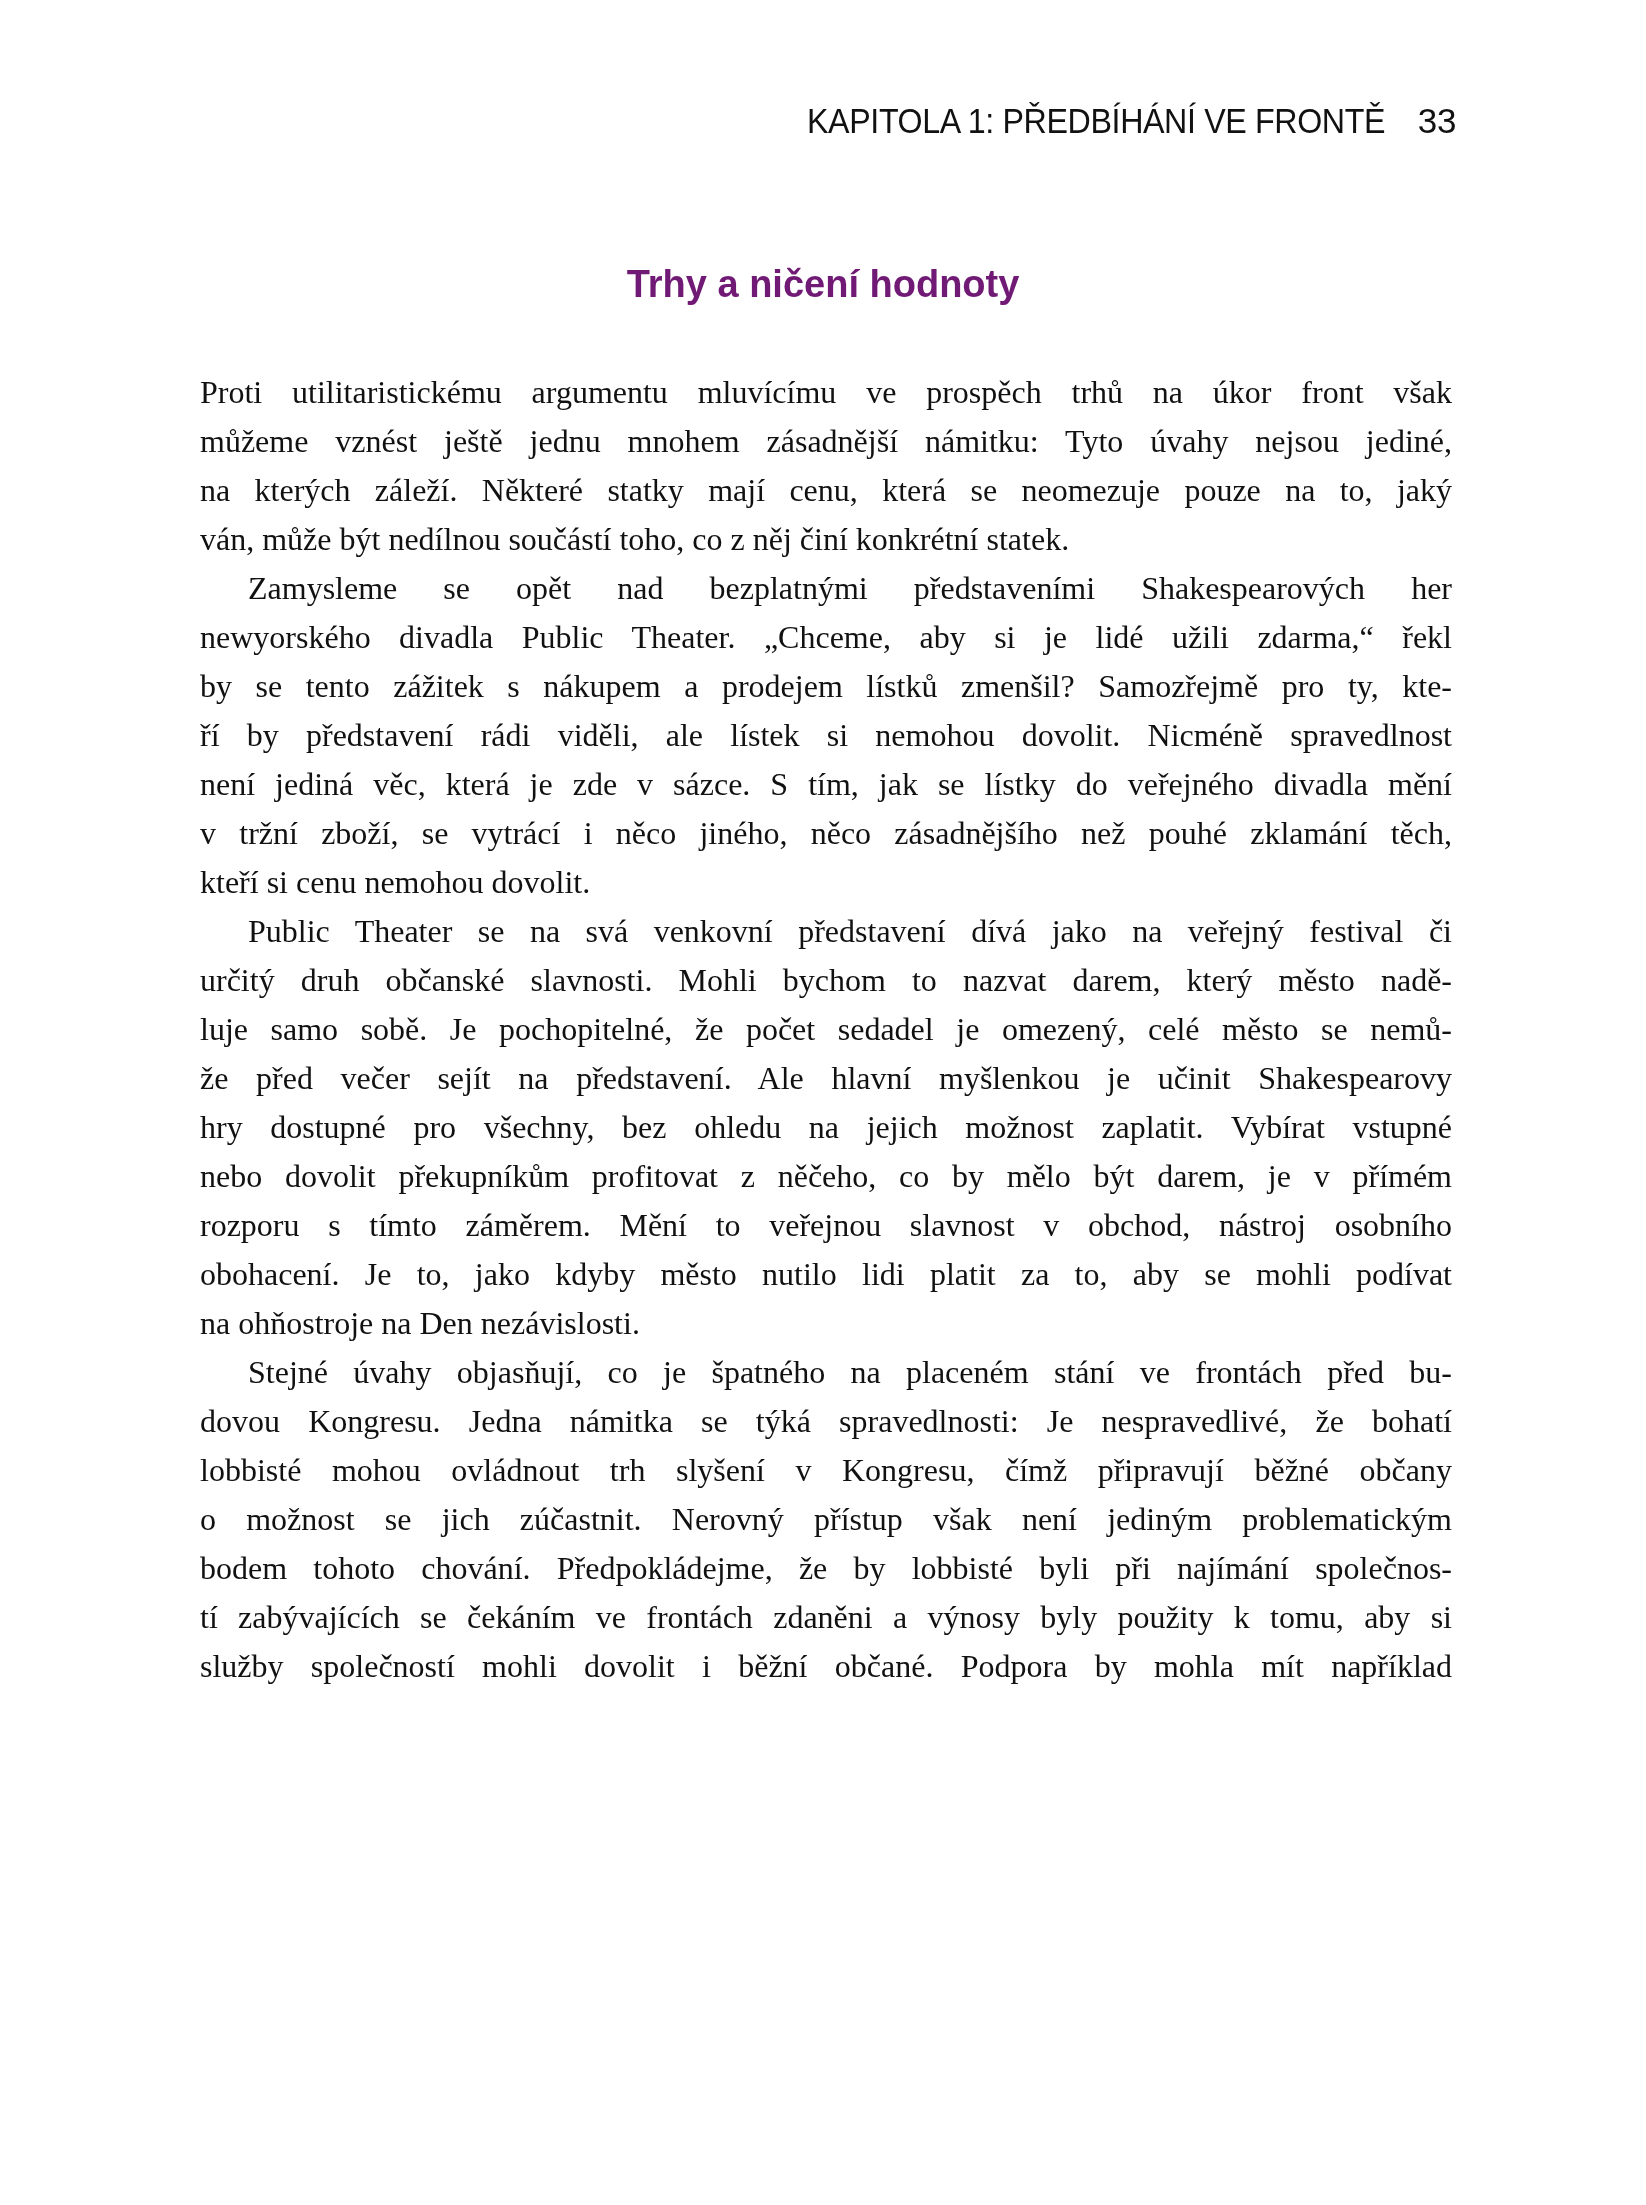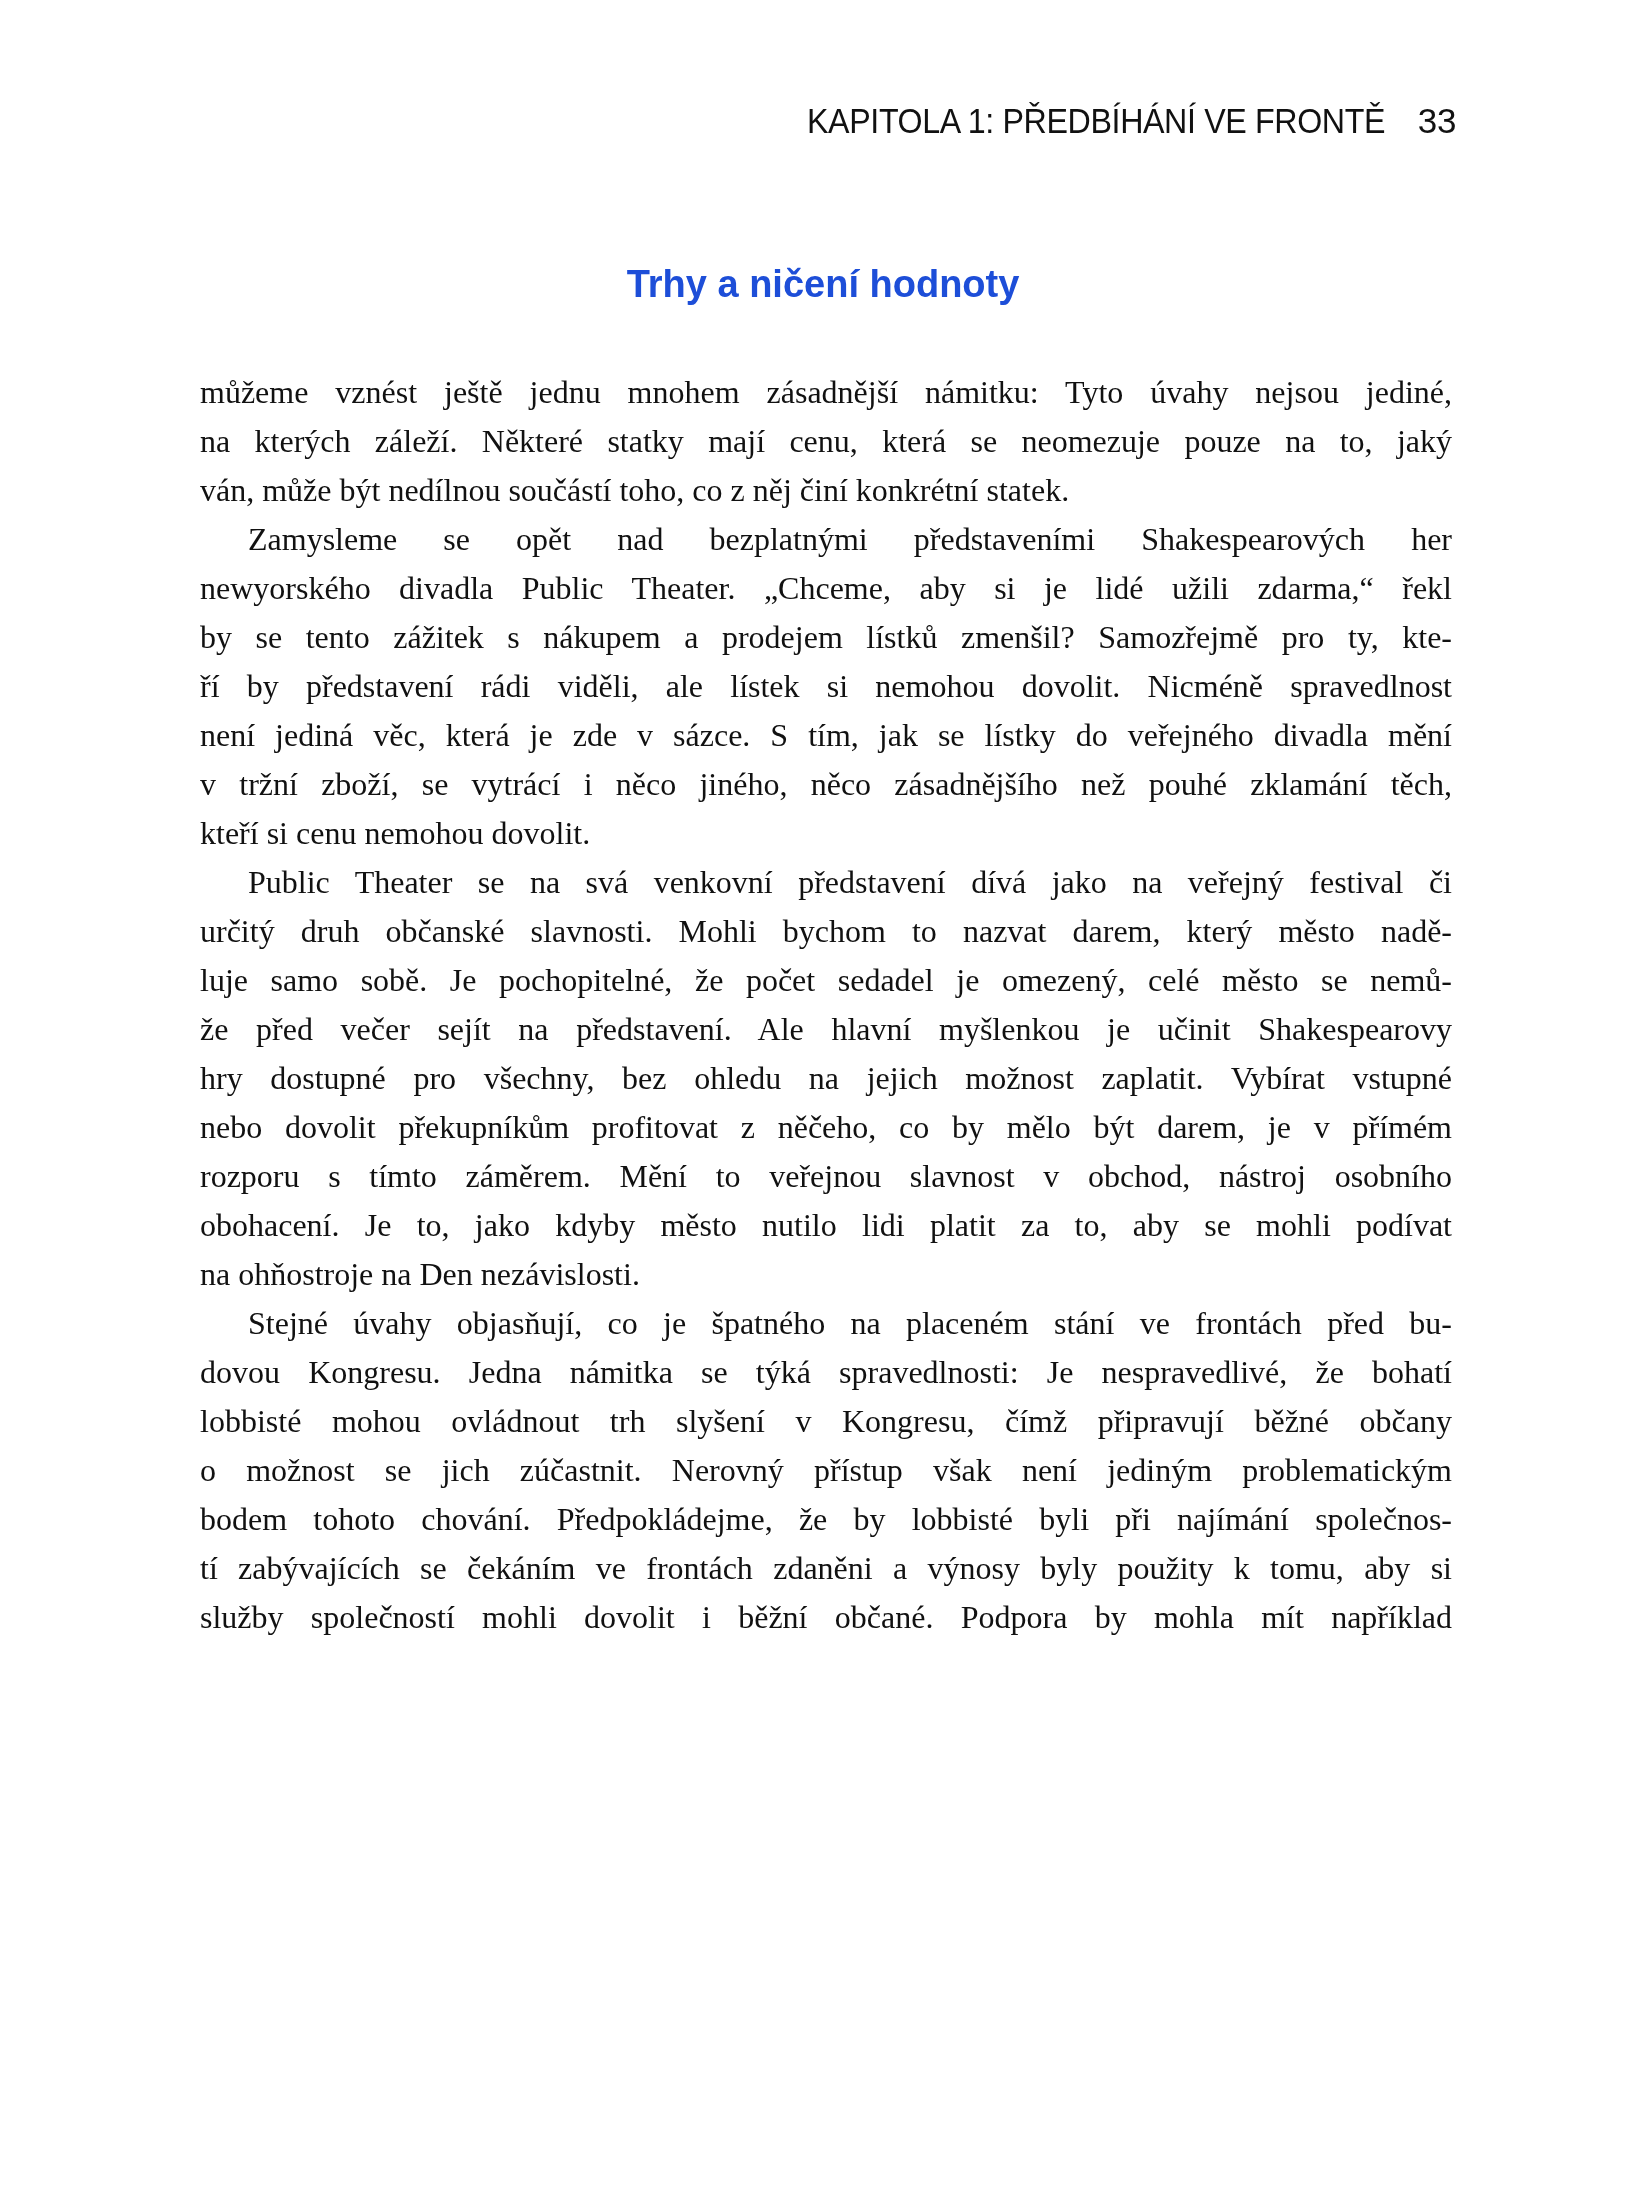--- a/index.html
+++ b/index.html
@@ -41,21 +41,21 @@
   }
   .section-title {
     position: absolute;
     top: 231px;
     left: 0;
     width: 1646px;
     text-align: center;
     font-family: "Liberation Sans", "DejaVu Sans", sans-serif;
     font-weight: bold;
     font-size: 38px;
-    color: #1d4ed8;
+    color: #701a75;
   }
   .body-text {
     position: absolute;
     top: 368px;
     left: 200px;
     width: 1252px;
     font-family: "Liberation Serif", "DejaVu Serif", serif;
     font-size: 32px;
     line-height: 49px;
     color: #111;
@@ -83,20 +83,21 @@
 
 <div class="running-head">
   <span class="chapter">KAPITOLA 1:  PŘEDBÍHÁNÍ VE FRONTĚ</span>
   <span class="page-number">33</span>
 </div>
 
 <h2 class="section-title">Trhy a ničení hodnoty</h2>
 
 <div class="body-text" id="body-text">
     <p class="paragraph">
+      <span class="line first">Proti utilitaristickému argumentu mluvícímu ve prospěch trhů na úkor front však</span>
       <span class="line">můžeme vznést ještě jednu mnohem zásadnější námitku: Tyto úvahy nejsou jediné,</span>
       <span class="line">na kterých záleží. Některé statky mají cenu, která se neomezuje pouze na to, jaký</span>
       <span class="line last">ván, může být nedílnou součástí toho, co z něj činí konkrétní statek.</span>
     </p>
     <p class="paragraph indented">
       <span class="line first">Zamysleme se opět nad bezplatnými představeními Shakespearových her</span>
       <span class="line">newyorského divadla Public Theater. „Chceme, aby si je lidé užili zdarma,“ řekl</span>
       <span class="line">by se tento zážitek s nákupem a prodejem lístků zmenšil? Samozřejmě pro ty, kte-</span>
       <span class="line">ří by představení rádi viděli, ale lístek si nemohou dovolit. Nicméně spravedlnost</span>
       <span class="line">není jediná věc, která je zde v sázce. S tím, jak se lístky do veřejného divadla mění</span>

